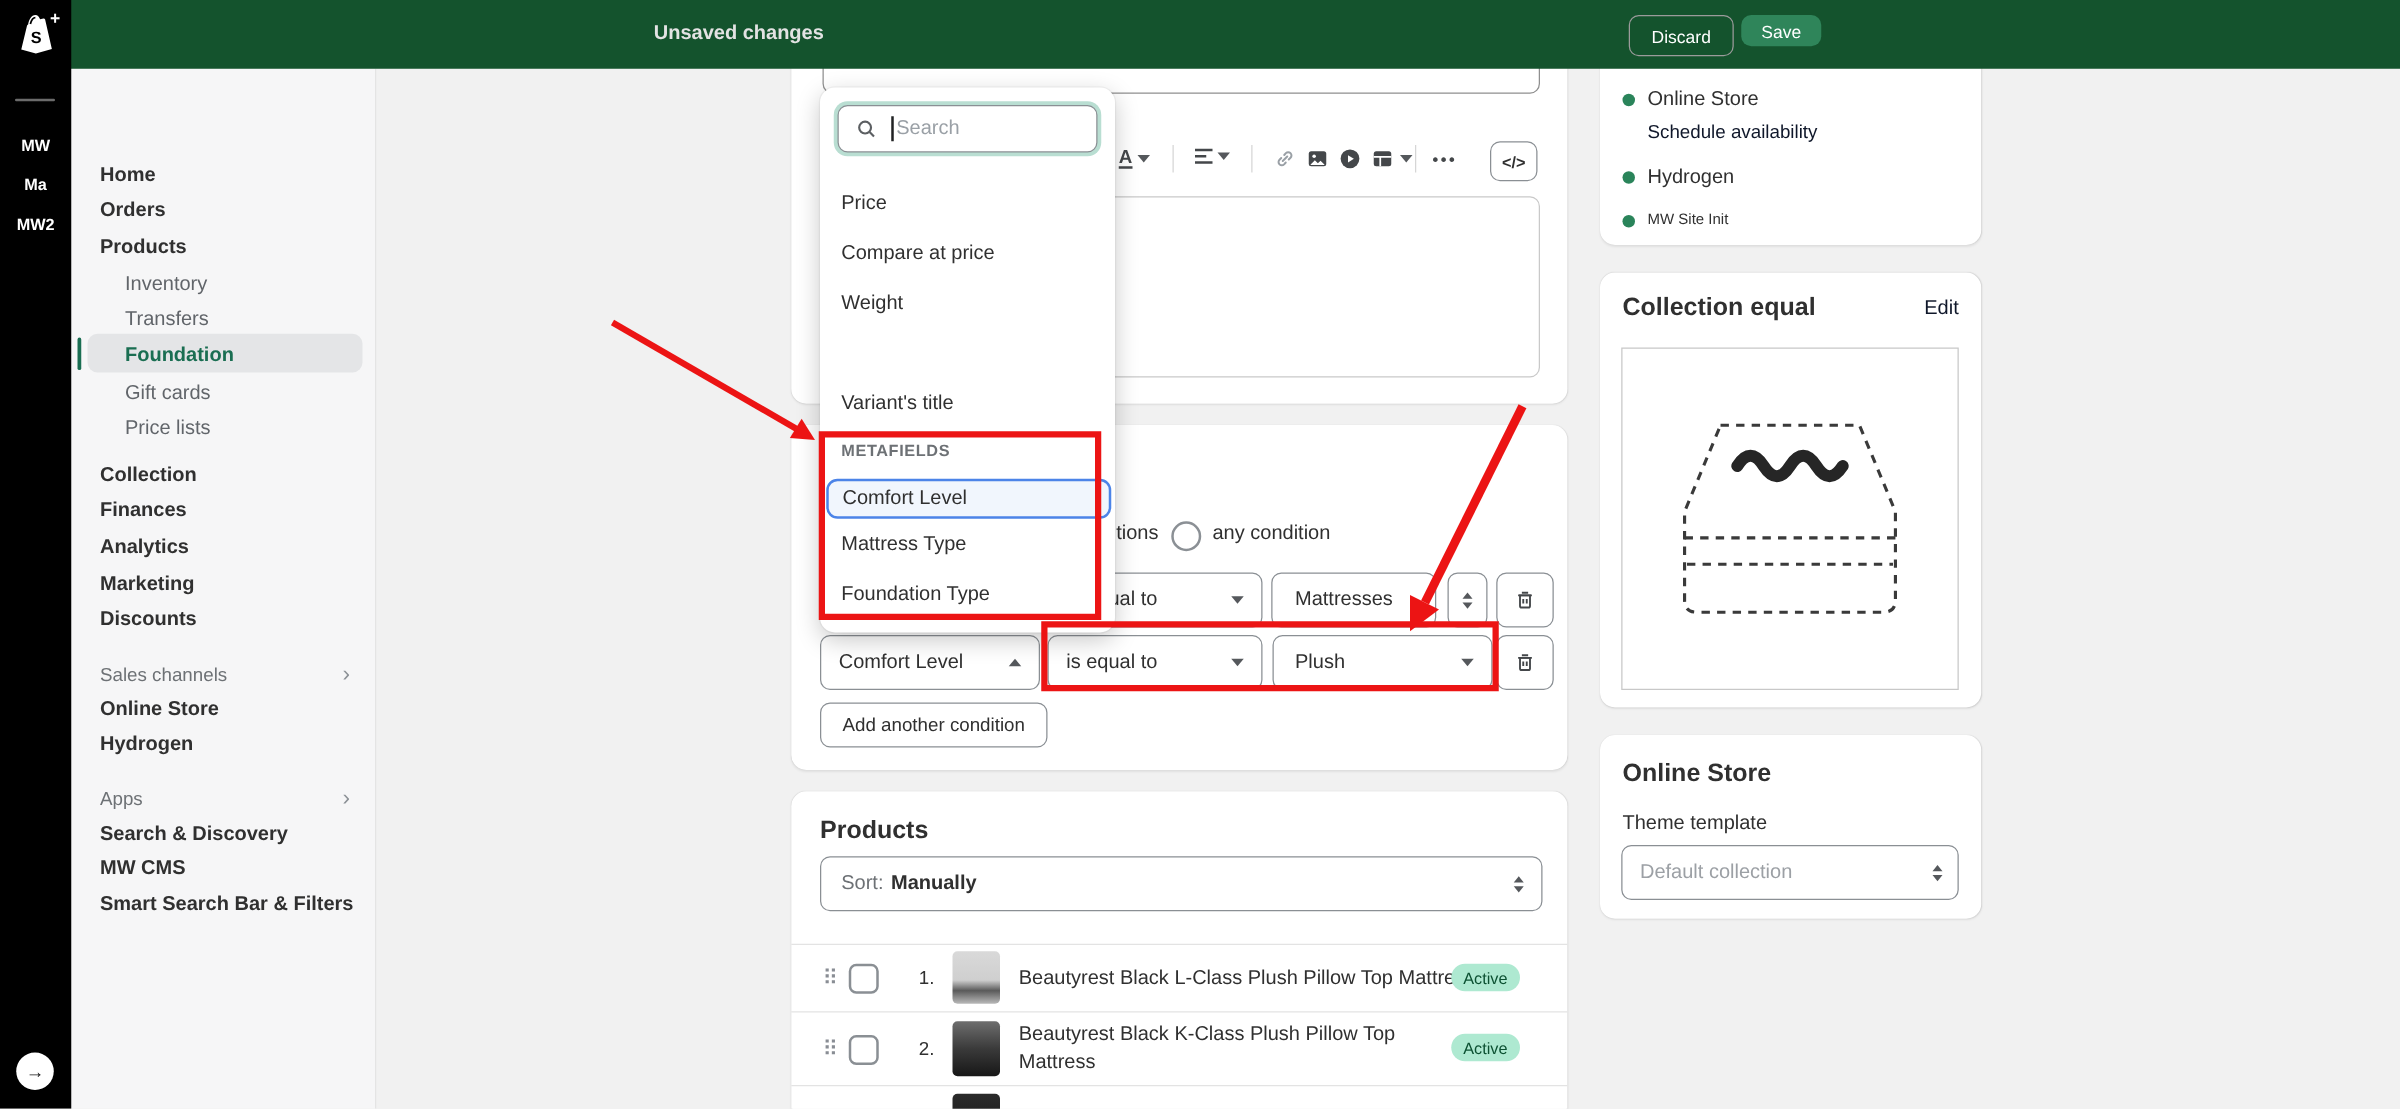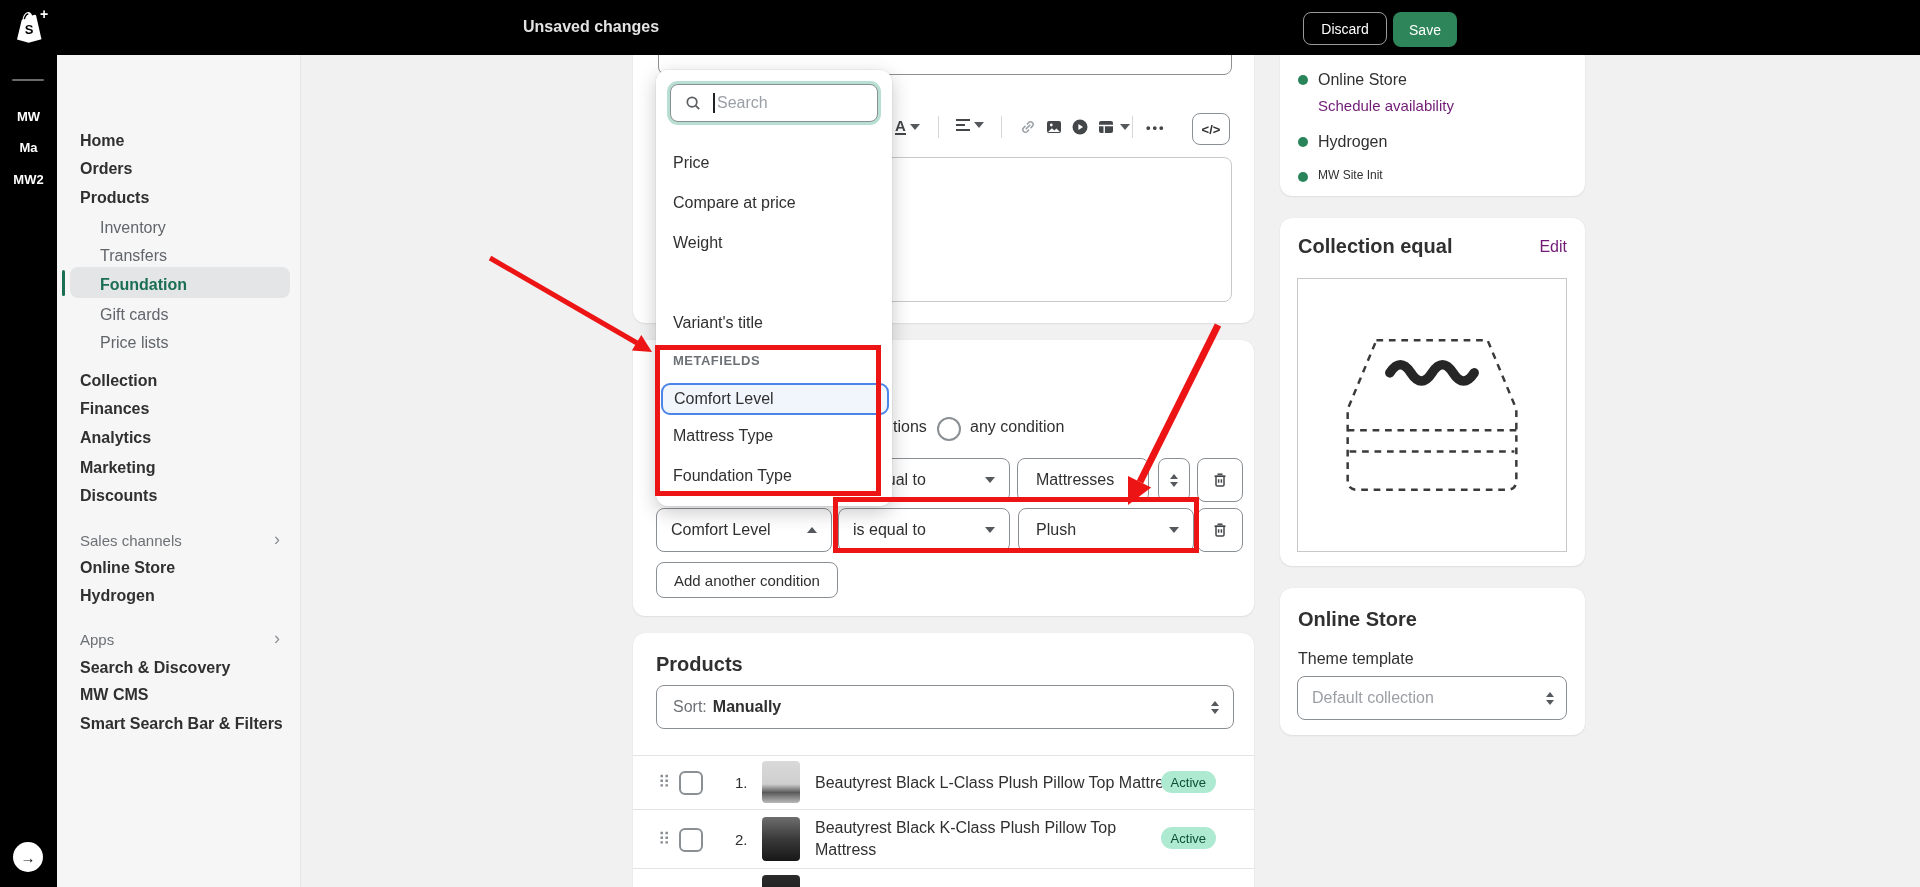--- a/index.html
+++ b/index.html
@@ -9,25 +9,25 @@
   .nowrap{white-space:nowrap}
 
   
   .rail{left:0;top:0;width:57px;height:887px;background:#000;z-index:450}
   .rail-divider{left:12px;top:79px;width:32px;height:2px;background:#6b6b6b;border-radius:2px}
   .rail-store{width:57px;text-align:center;color:#fff;font-size:13px;font-weight:bold}
   .rail-bottom-btn{left:13px;top:842px;width:30px;height:30px;border-radius:50%;background:#fff;
       display:flex;align-items:center;justify-content:center;font-size:15px;font-weight:bold;color:#111;cursor:pointer}
 
   
-  .topbar{left:0;top:0;width:1920px;height:55px;background:#000000;z-index:400}
+  .topbar{left:0;top:0;width:1920px;height:55px;background:#14532d;z-index:400}
   .topbar-status{left:523px;top:18px;color:#e3e3e3;font-size:16px;font-weight:600}
   .btn-discard{left:1303px;top:12px;width:82px;height:31px;border:1px solid #9b9b9b;border-radius:8px;
       color:#fff;font-size:14px;display:flex;align-items:center;justify-content:center;cursor:pointer}
-  .btn-save{left:1393px;top:12px;width:64px;height:35px;background:#2f855a;border-radius:8px;
+  .btn-save{left:1393px;top:12px;width:64px;height:25px;background:#2f855a;border-radius:8px;
       color:#fff;font-size:14px;display:flex;align-items:center;justify-content:center;cursor:pointer}
 
   
   .sidebar{left:57px;top:55px;width:243px;height:832px;background:#f6f6f7;border-right:1px solid #e4e4e4;z-index:10}
   .nav-item{position:absolute;left:0;width:243px;height:24px;display:flex;align-items:center;
       font-size:16px;font-weight:600;color:#303030;cursor:pointer;white-space:nowrap}
   .nav-item>span{padding-left:23px}
   .nav-item.sub>span{padding-left:43px;font-weight:400;color:#61656a}
   .nav-section{position:absolute;left:0;width:243px;height:24px;display:flex;align-items:center;
       font-size:15px;color:#6d7175;cursor:pointer}
@@ -78,21 +78,21 @@
   
   .prod-divider{position:absolute;left:0;width:621px;height:1px;background:#e3e3e3}
   .drag{position:absolute;color:#898d94;font-size:17px;cursor:grab}
   .checkbox{position:absolute;width:20px;height:20px;border:2px solid #8a8f94;border-radius:6px;background:#fff;cursor:pointer}
   .thumb{position:absolute;width:38px;border-radius:4px}
   .badge{position:absolute;background:#aee9d1;color:#0c5132;font-size:13px;border-radius:11px;
       height:22px;display:flex;align-items:center;justify-content:center;padding:0 10px}
 
   
   .dot{position:absolute;width:10px;height:10px;border-radius:50%;background:#2a845a}
-  .link{color:#701a75;cursor:pointer;font-size:15px}
+  .link{color:#0f172a;cursor:pointer;font-size:15px}
   .card-title{font-size:20px;font-weight:700;color:#303030;white-space:nowrap}
 
   
   .tb{position:absolute;display:flex;align-items:center;gap:4px;cursor:pointer}
   .tb-sep{position:absolute;width:1px;height:22px;background:#d6d6d6}
   .tb-dots{color:#44474a;font-size:13px;letter-spacing:2px;font-weight:bold}
   .code-btn{position:absolute;border:1px solid #8a8f94;border-radius:8px;width:36px;height:30px;
       display:flex;align-items:center;justify-content:center;font-size:13px;font-weight:700;color:#303030;cursor:pointer}
 </style>
 </head>

